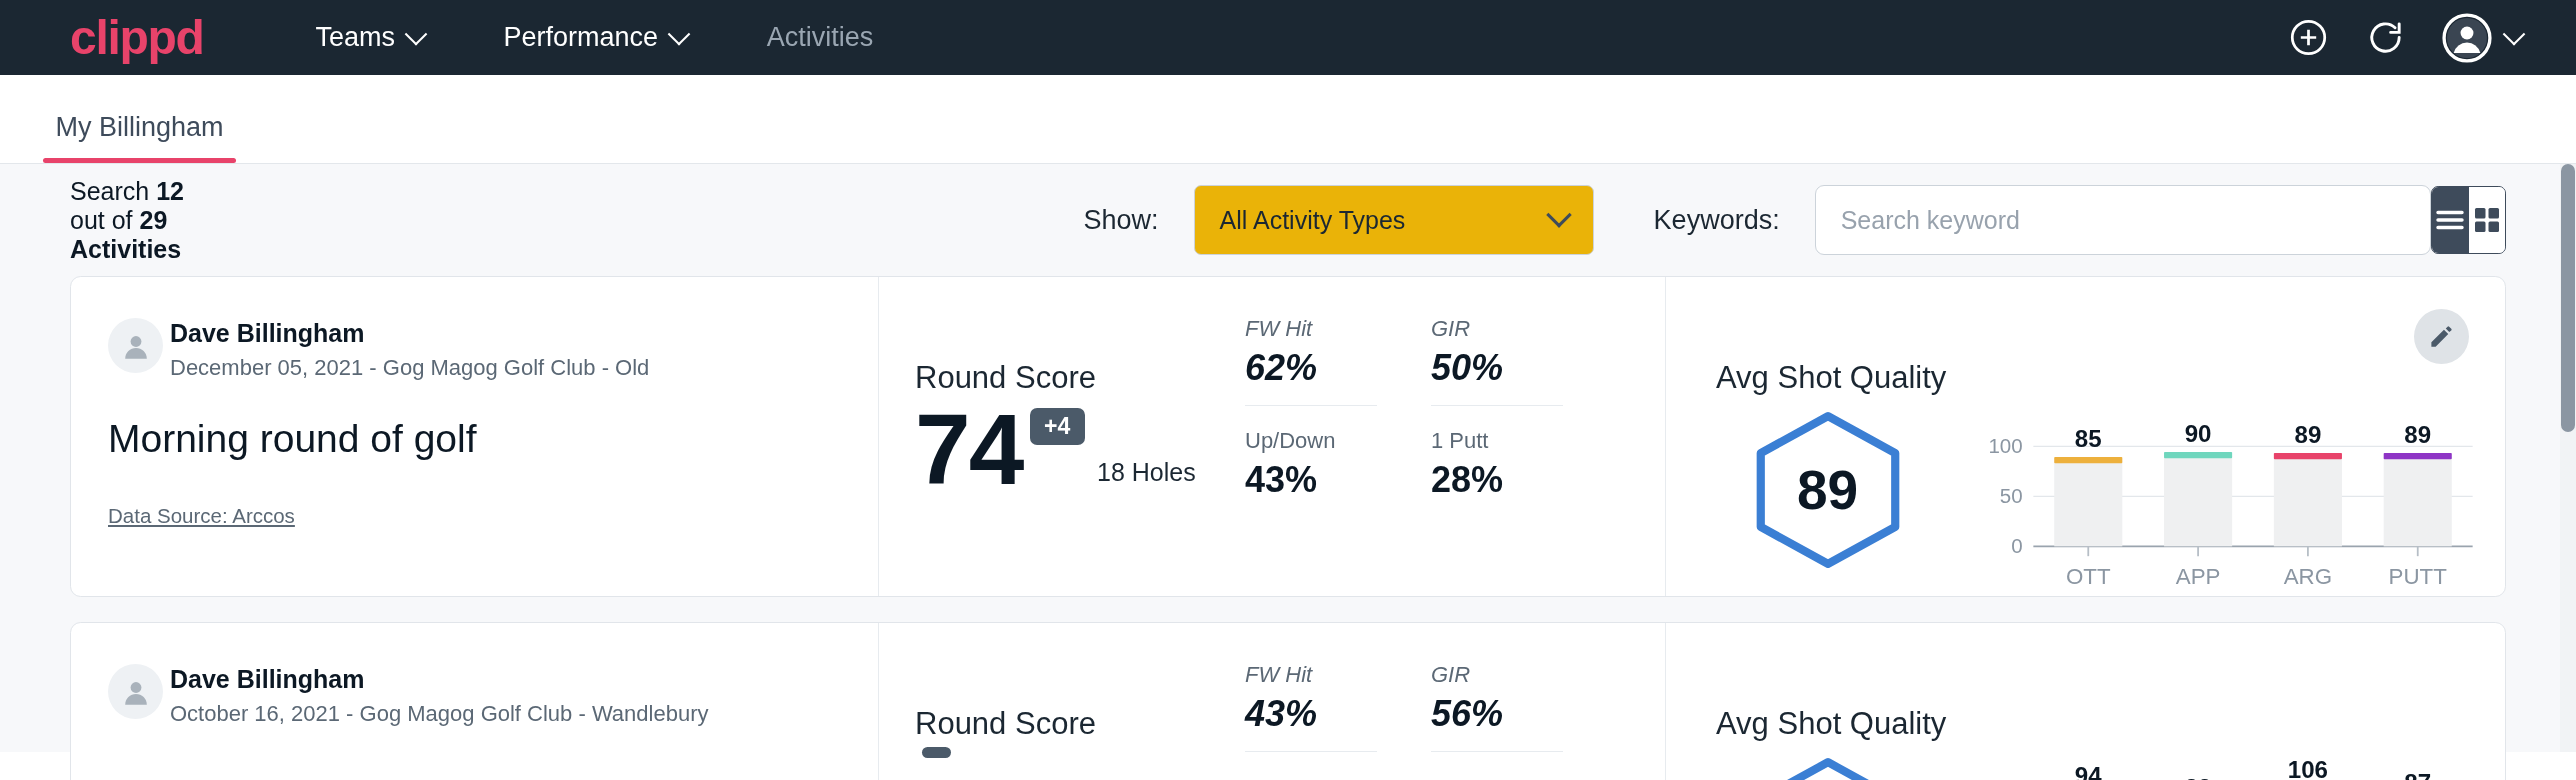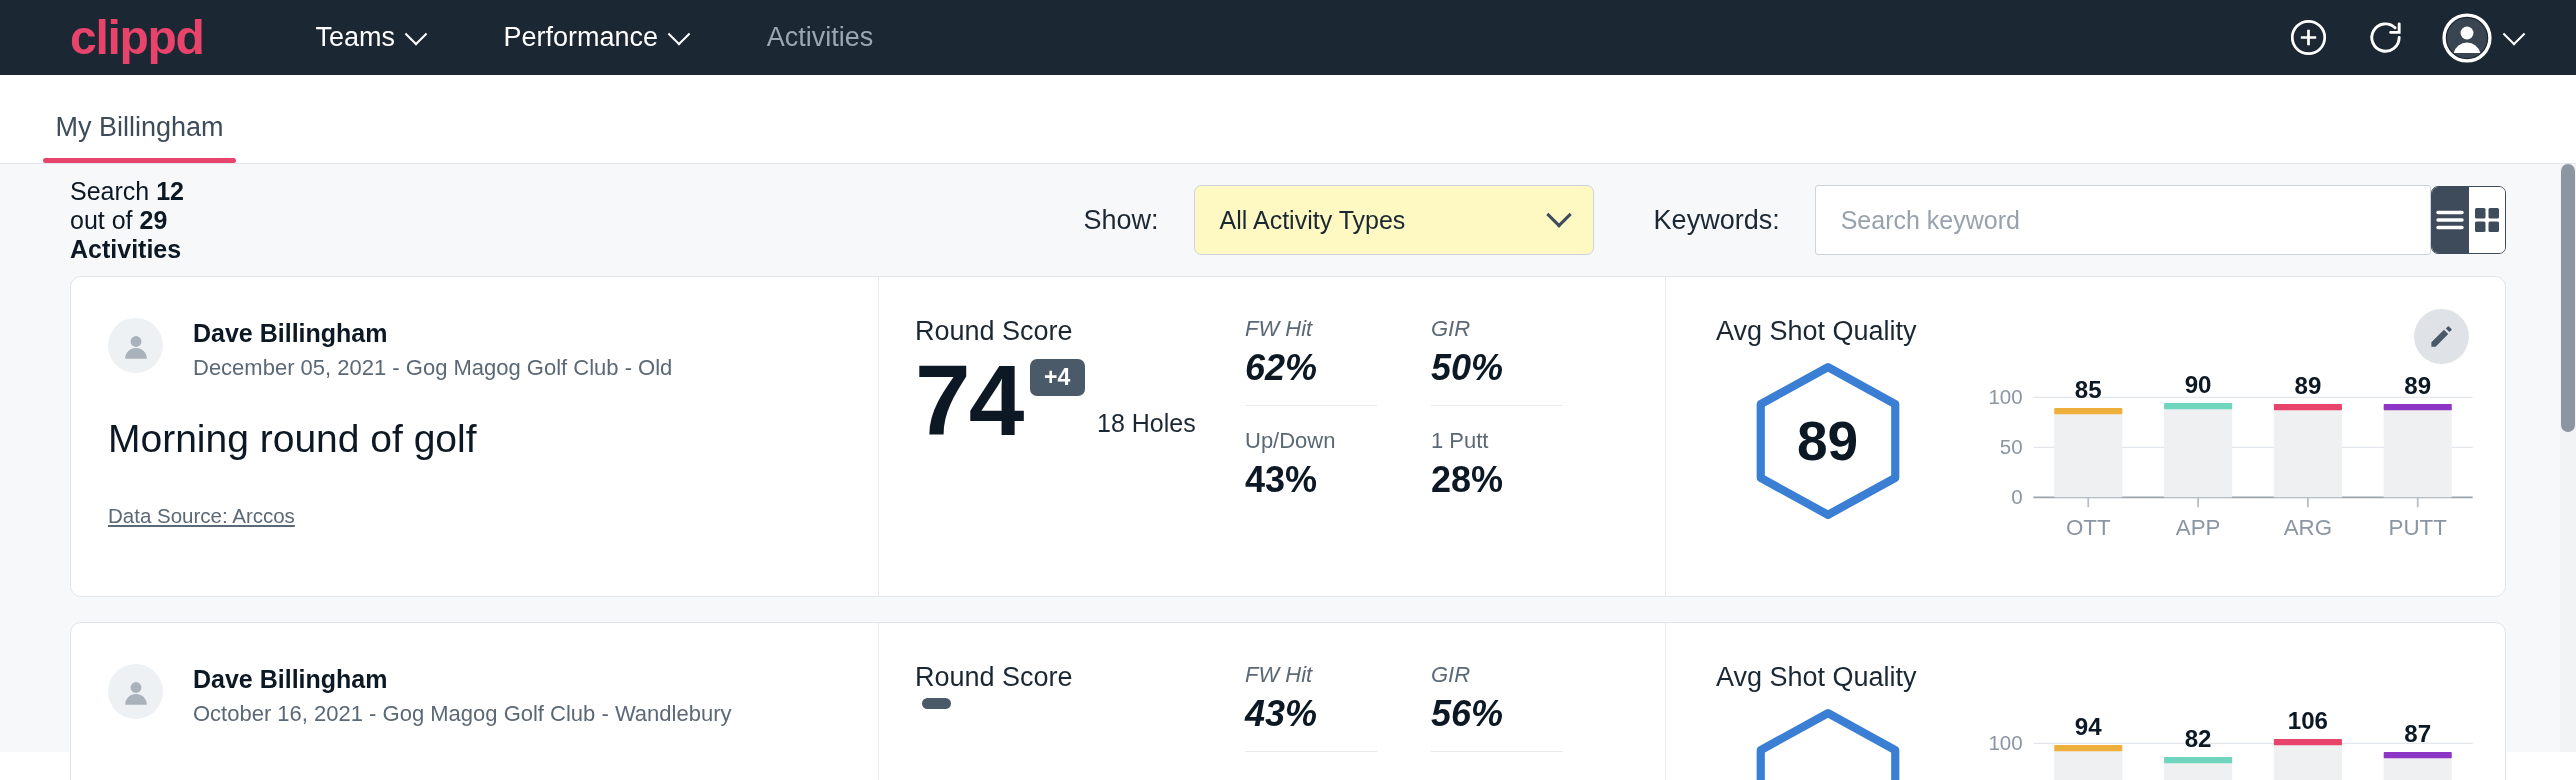--- a/index.html
+++ b/index.html
@@ -98,21 +98,21 @@
   .filter-mid {
     margin-left: 893px;
     display: flex;
     align-items: center;
     gap: 35px;
   }
   .flabel { font-size: 27px; color: #1b2732; white-space: nowrap; }
 
   .select {
     width: 400px; height: 70px;
-    background: #fef9c3;
+    background: #eab308;
     border: 0.9px solid #ccd3da;
     border-radius: 7.1px;
     display: flex; align-items: center;
     padding: 0 25px;
     font-size: 25px;
     color: #1b2732;
     cursor: pointer;
     position: relative;
   }
   .select .sel-chev {
@@ -120,21 +120,21 @@
     width: 18px; height: 18px;
     border-right: 3.6px solid #3e4b5b;
     border-bottom: 3.6px solid #3e4b5b;
     transform: rotate(45deg) translate(-3.6px,-3.6px);
   }
 
   .search {
     width: 616px; height: 70px;
     background: #ffffff;
     border: 0.9px solid #ccd3da;
-    border-radius: 3px;
+    border-radius: 9px;
     padding: 16px 25px;
     font-size: 25px;
     color: #1b2732;
     font-family: "Liberation Sans", sans-serif;
   }
   .search::placeholder { color: #98a2ad; }
 
   .viewtoggle {
     margin-left: auto;
     display: flex;
@@ -164,40 +164,40 @@
     align-items: stretch;
     position: relative;
     overflow: hidden;
   }
 
   .c-left {
     width: 808px;
     padding: 41px 0 0 37px;
     border-right: 0.9px solid #e7ebef;
   }
-  .whorow { display: flex; align-items: flex-start; gap: 30px; }
+  .whorow { display: flex; align-items: flex-start; gap: 7px; }
   .av {
     width: 55px; height: 55px; border-radius: 50%;
     background: #eef1f4;
     display: flex; align-items: center; justify-content: center;
     flex: none;
   }
   .who-name { font-size: 25px; font-weight: 700; color: #0c1824; line-height: 1.25; }
   .who-sub  { font-size: 22px; color: #5b6875; margin-top: 6.2px; }
   .card-title {
     font-size: 39px; color: #0c1824; font-weight: 400;
     margin-top: 36px;
   }
   .datasrc { font-size: 20.5px; color: #5b6875; margin-top: 43px; text-decoration: underline; }
 
   .c-score {
     width: 366px;
     padding: 39px 0 0 36px;
   }
-  .sec-label { font-size: 27px; color: #1b2732; }
+  .sec-label { font-size: 31px; color: #1b2732; margin-top: 44px; }
   .scorerow { display: flex; align-items: flex-end; margin-top: 5.4px; }
   .bignum {
     font-size: 100px; font-weight: 700; color: #0c1824; line-height: 0.96;
     letter-spacing: -1.8px;
   }
   .badge {
     background: #4b5a69; color: #fff;
     font-size: 23px; font-weight: 700;
     padding: 5.4px 14.3px; border-radius: 7.1px;
     margin: 0 0 52px 7.1px;

